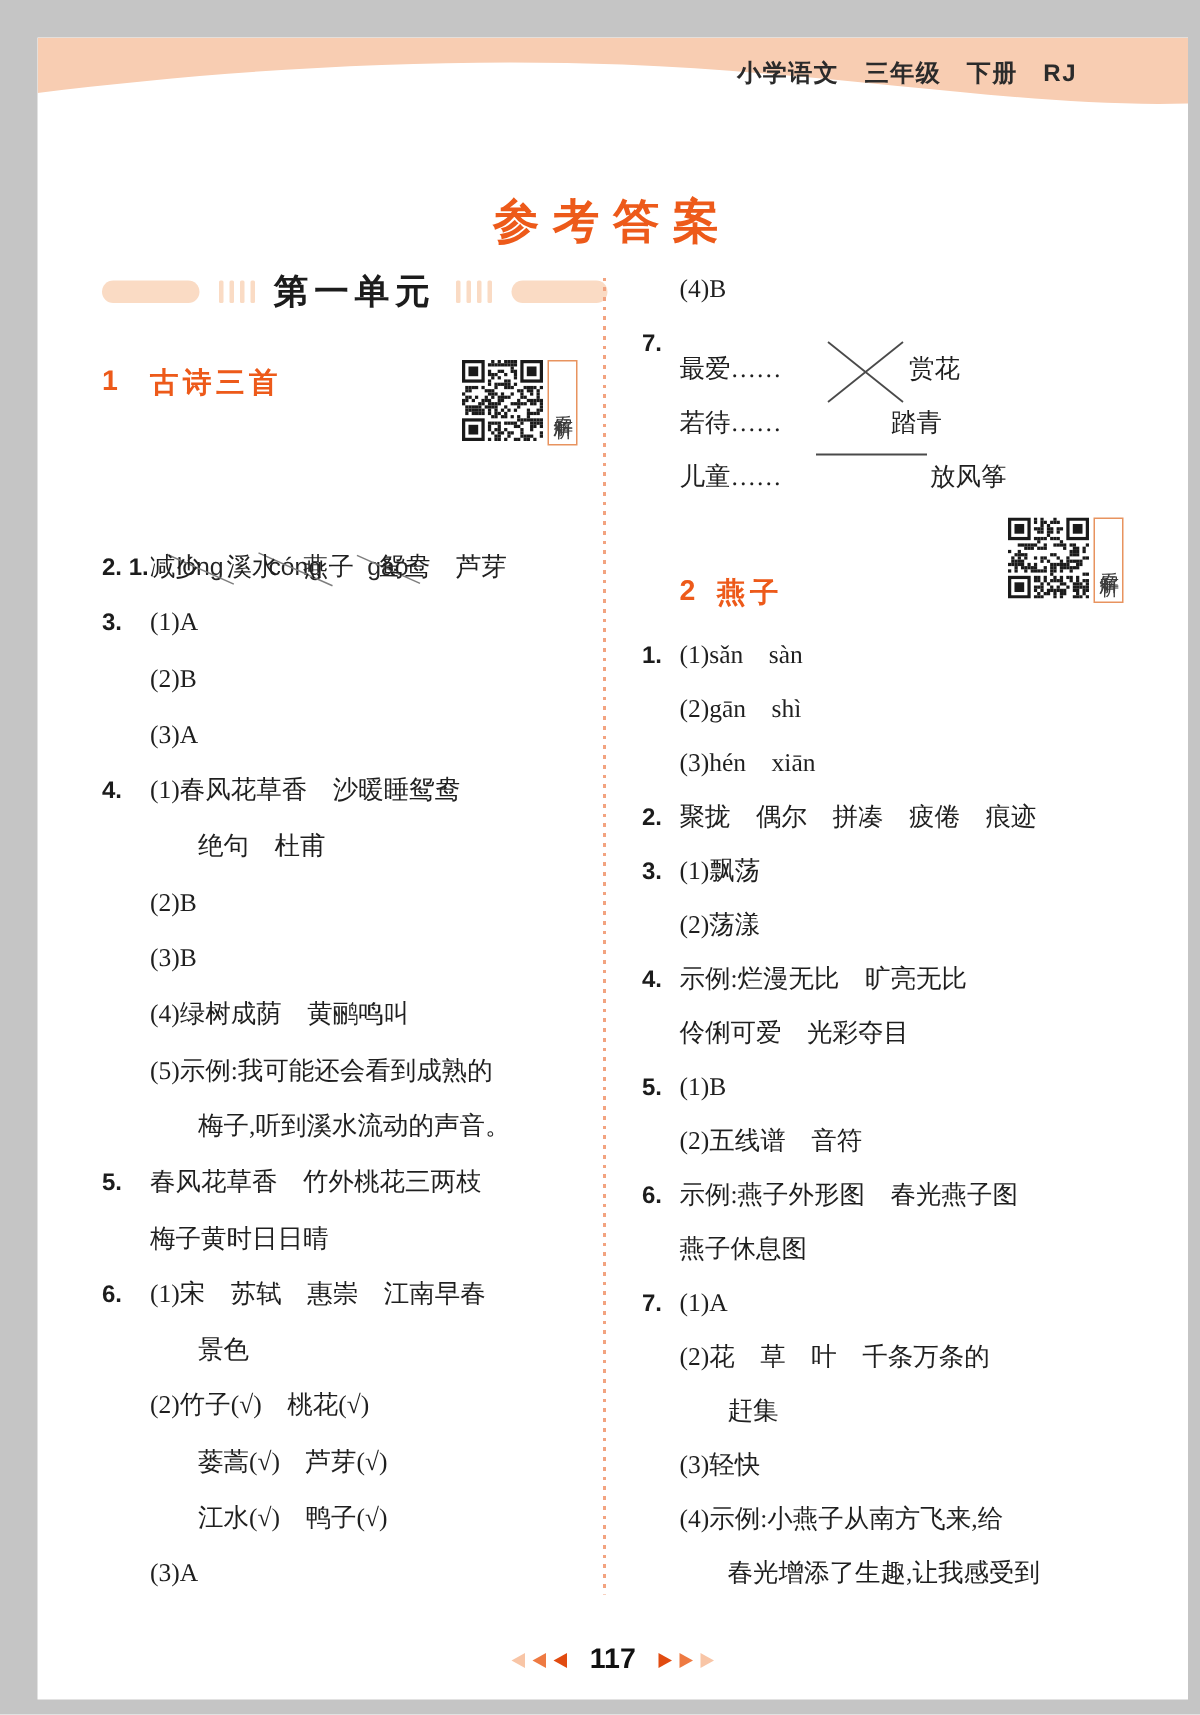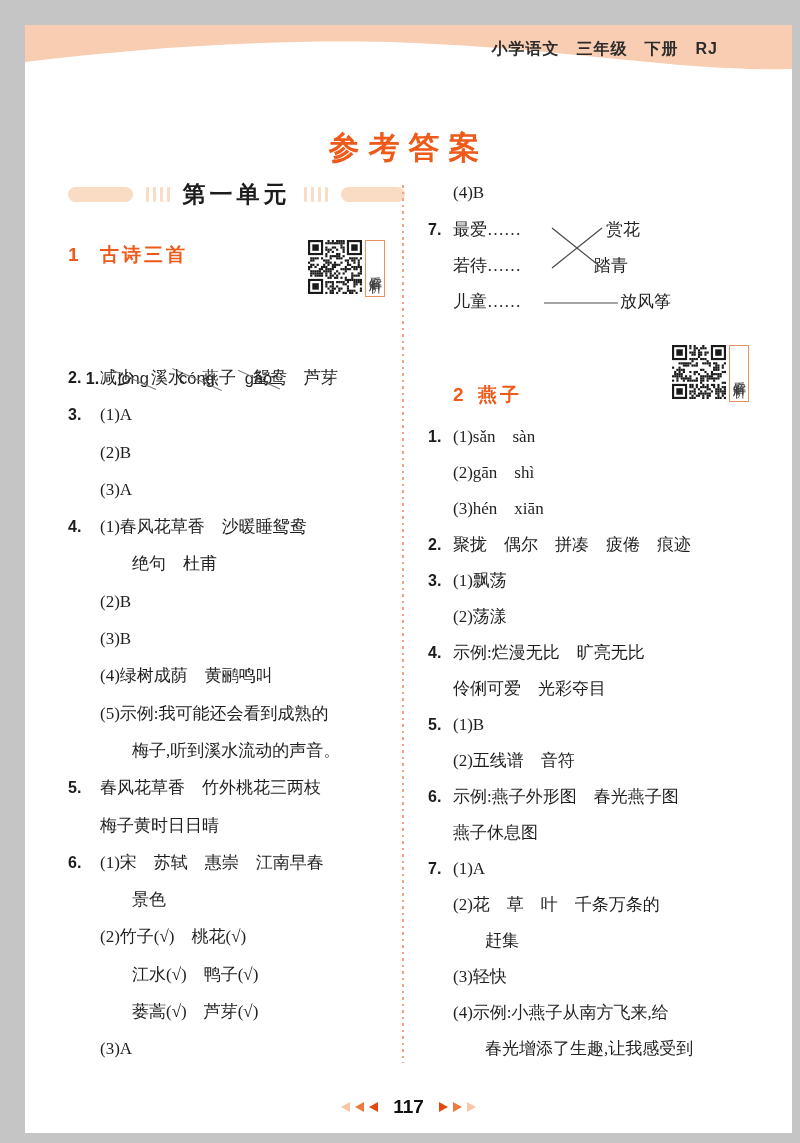--- a/index.html
+++ b/index.html
@@ -57,21 +57,21 @@
   
   .pinyin-row { position:absolute; left:43px; top:298px; width:337px; height:37.3px; line-height:37.3px; white-space:pre; }
   .pinyin-row .no { display:inline-block; width:32px; font-weight:bold; font-size:16px; color:#1c1c1c; }
   .strike { position:relative; display:inline-block; font-size:16.5px; color:#242424; margin-right:30px; }
   .strike::after { content:''; position:absolute; left:-9px; right:-9px; top:49%;
     border-top:1.4px solid #7e7e7e; transform:rotate(24deg); }
 
   
   .match { position:absolute; left:403px; top:187px; width:340px; height:108px; }
   .match .no { position:absolute; left:0; top:0; height:36px; line-height:36px; font-weight:bold; font-size:16px; color:#1c1c1c; }
-  .m-item { position:absolute; font-family:"Liberation Serif", serif; font-size:17px; color:#1f1f1f; height:36px; line-height:36px; white-space:pre; }
+  .m-item { position:absolute; font-family:"Liberation Serif", serif; font-size:17px; color:#1f1f1f; height:36px; line-height:36px; white-space:pre;margin-top:16px; }
   .match svg { position:absolute; left:0; top:0; }
 
   
   .footer { position:absolute; left:0; top:1071px; width:100%; display:flex; align-items:center; justify-content:center; gap:5px; }
   .tri { width:0; height:0; display:block; }
   .tri-l { border-right:9px solid; border-top:5px solid transparent; border-bottom:5px solid transparent; }
   .tri-r { border-left:9px solid; border-top:5px solid transparent; border-bottom:5px solid transparent; }
   .c-dark { border-left-color:#e14b10; border-right-color:#e14b10; }
   .c-mid  { border-left-color:#ee7a42; border-right-color:#ee7a42; }
   .c-lite { border-left-color:#f8c5a6; border-right-color:#f8c5a6; }
@@ -361,22 +361,22 @@
       <div class="line"><span class="no"></span><span class="tx">(2)B</span></div>
       <div class="line"><span class="no"></span><span class="tx">(3)B</span></div>
       <div class="line"><span class="no"></span><span class="tx">(4)绿树成荫　黄鹂鸣叫</span></div>
       <div class="line"><span class="no"></span><span class="tx">(5)示例:我可能还会看到成熟的</span></div>
       <div class="line i2"><span class="no"></span><span class="tx">梅子,听到溪水流动的声音。</span></div>
       <div class="line"><span class="no">5.</span><span class="tx">春风花草香　竹外桃花三两枝</span></div>
       <div class="line"><span class="no"></span><span class="tx">梅子黄时日日晴</span></div>
       <div class="line"><span class="no">6.</span><span class="tx">(1)宋　苏轼　惠崇　江南早春</span></div>
       <div class="line i2"><span class="no"></span><span class="tx">景色</span></div>
       <div class="line"><span class="no"></span><span class="tx">(2)竹子(√)　桃花(√)</span></div>
+      <div class="line i2"><span class="no"></span><span class="tx">蒌蒿(√)　芦芽(√)</span></div>
       <div class="line i2"><span class="no"></span><span class="tx">江水(√)　鸭子(√)</span></div>
-      <div class="line i2"><span class="no"></span><span class="tx">蒌蒿(√)　芦芽(√)</span></div>
       <div class="line"><span class="no"></span><span class="tx">(3)A</span></div>
     </div>
 
   <div class="pre-line col-r" style="top:150px;">
 
   <div class="line"><span class="no"></span><span class="tx">(4)B</span></div>
     </div>
 
   <div class="match">
     <span class="no">7.</span>

